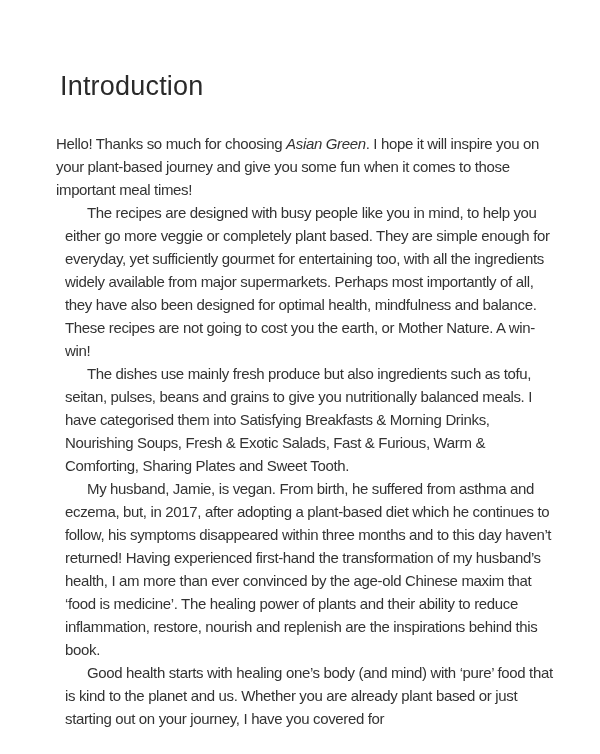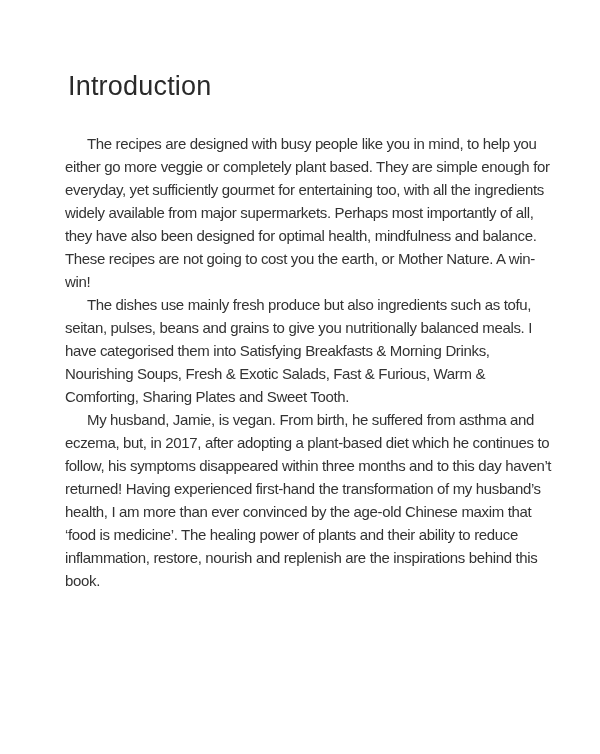--- a/index.html
+++ b/index.html
@@ -19,21 +19,21 @@
     height: 754px;
     padding: 70px 44px 0 56px;
     background: #ffffff;
   }
   .chapter-title {
     font-size: 27px;
     font-weight: 400;
     color: #2a2a2a;
     letter-spacing: 0.2px;
     line-height: 32px;
-    margin: 0 0 30px 12px;
+    margin: 0 0 30px 4px;
   }
   .para {
     font-size: 15px;
     line-height: 23px;
     color: #333333;
     letter-spacing: -0.35px;
     margin: 0;
     text-align: left;
   }
   .para.indent {
@@ -44,21 +44,23 @@
     font-style: italic;
   }
 </style>
 </head>
 <body>
 
 <main class="page">
 
   <h1 class="chapter-title">Introduction</h1>
 
+  <p class="para"><span>Hello! Thanks so much for choosing </span><em class="book-title-italic">Asian Green</em><span>. I hope it will inspire you on your plant-based journey and give you some fun when it comes to those important meal times!</span></p>
 
   <p class="para indent">The recipes are designed with busy people like you in mind, to help you either go more veggie or completely plant based. They are simple enough for everyday, yet sufficiently gourmet for entertaining too, with all the ingredients widely available from major supermarkets. Perhaps most importantly of all, they have also been designed for optimal health, mindfulness and balance. These recipes are not going to cost you the earth, or Mother Nature. A win-win!</p>
 
   <p class="para indent">The dishes use mainly fresh produce but also ingredients such as tofu, seitan, pulses, beans and grains to give you nutritionally balanced meals. I have categorised them into Satisfying Breakfasts &amp; Morning Drinks, Nourishing Soups, Fresh &amp; Exotic Salads, Fast &amp; Furious, Warm &amp; Comforting, Sharing Plates and Sweet Tooth.</p>
 
   <p class="para indent">My husband, Jamie, is vegan. From birth, he suffered from asthma and eczema, but, in 2017, after adopting a plant-based diet which he continues to follow, his symptoms disappeared within three months and to this day haven’t returned! Having experienced first-hand the transformation of my husband’s health, I am more than ever convinced by the age-old Chinese maxim that ‘food is medicine’. The healing power of plants and their ability to reduce inflammation, restore, nourish and replenish are the inspirations behind this book.</p>
 
+  <p class="para indent">Good health starts with healing one’s body (and mind) with ‘pure’ food that is kind to the planet and us. Whether you are already plant based or just starting out on your journey, I have you covered for</p>
 
 </main>
 
 </body></html>

